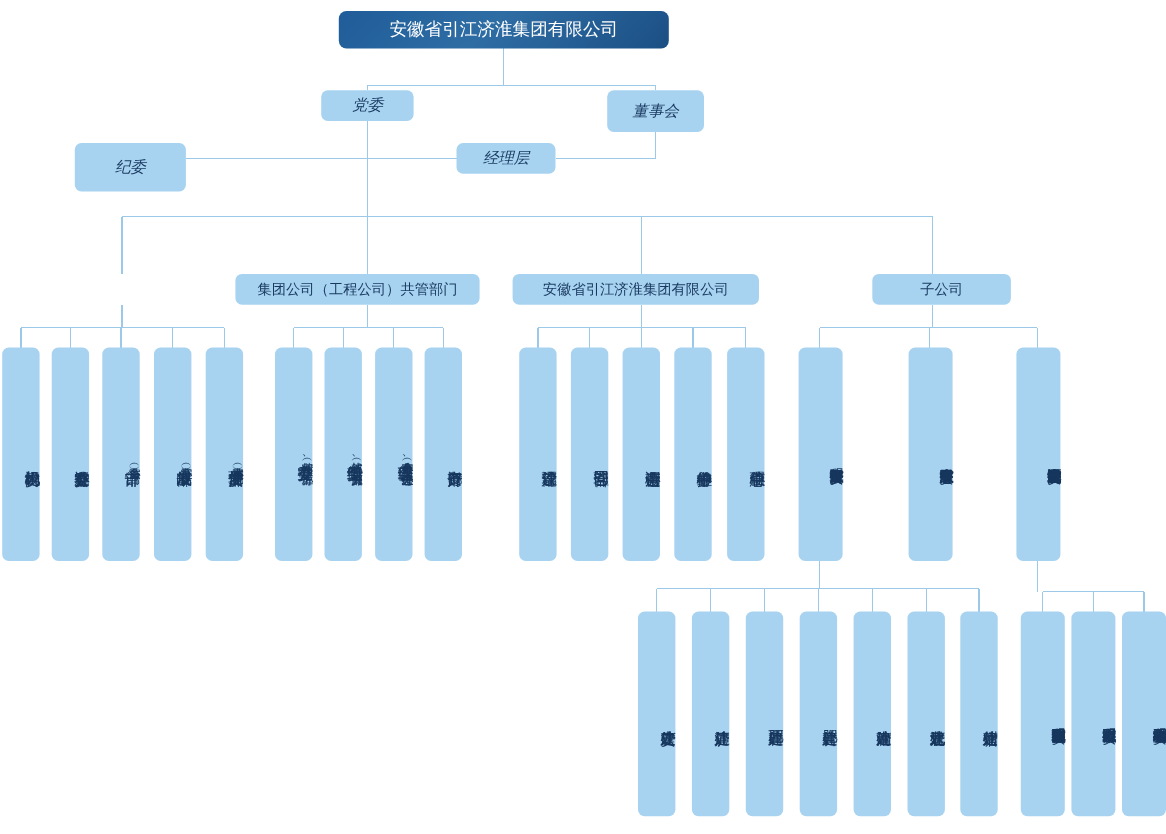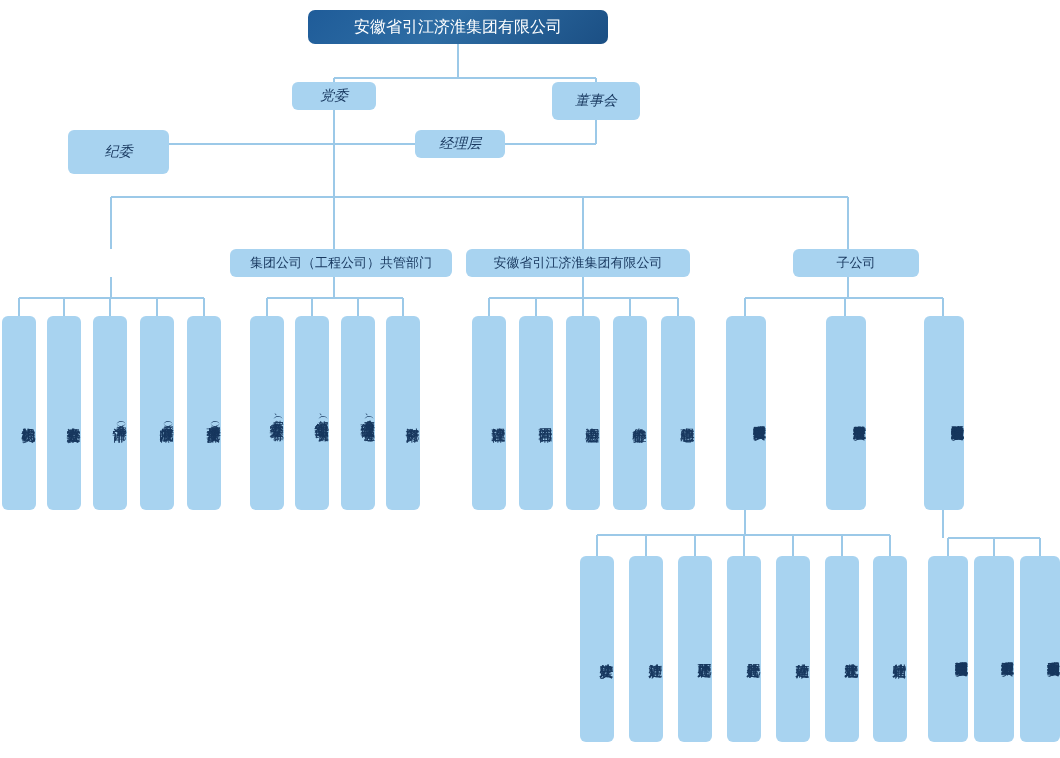--- a/index.html
+++ b/index.html
@@ -95,21 +95,21 @@
   </svg>
 
   <div class="node root" style="left:308px;top:10px;width:300px;height:34px;">安徽省引江济淮集团有限公司</div>
 
   <div class="node level2" style="left:292px;top:82px;width:84px;height:28px;">党委</div>
   <div class="node level2" style="left:552px;top:82px;width:88px;height:38px;">董事会</div>
 
   <div class="node level2" style="left:68px;top:130px;width:101px;height:44px;">纪委</div>
   <div class="node level2" style="left:415px;top:130px;width:90px;height:28px;text-align:right;">经理层</div>
 
-  <div class="node group" style="left:214px;top:249px;width:222px;height:28px;margin-left:16px;">集团公司（工程公司）共管部门</div>
+  <div class="node group" style="left:214px;top:249px;width:222px;height:28px;">集团公司（工程公司）共管部门</div>
   <div class="node group" style="left:466px;top:249px;width:224px;height:28px;">安徽省引江济淮集团有限公司</div>
   <div class="node group" style="left:793px;top:249px;width:126px;height:28px;">子公司</div>
 
   <div class="node vert" style="left:2px;top:316px;width:34px;height:194px;">
     <span>纪委内设机构</span>
   </div>
   <div class="node vert" style="left:47px;top:316px;width:34px;height:194px;">
     <span>党委巡察办公室</span>
   </div>
   <div class="node vert" style="left:93px;top:316px;width:34px;height:194px;">

